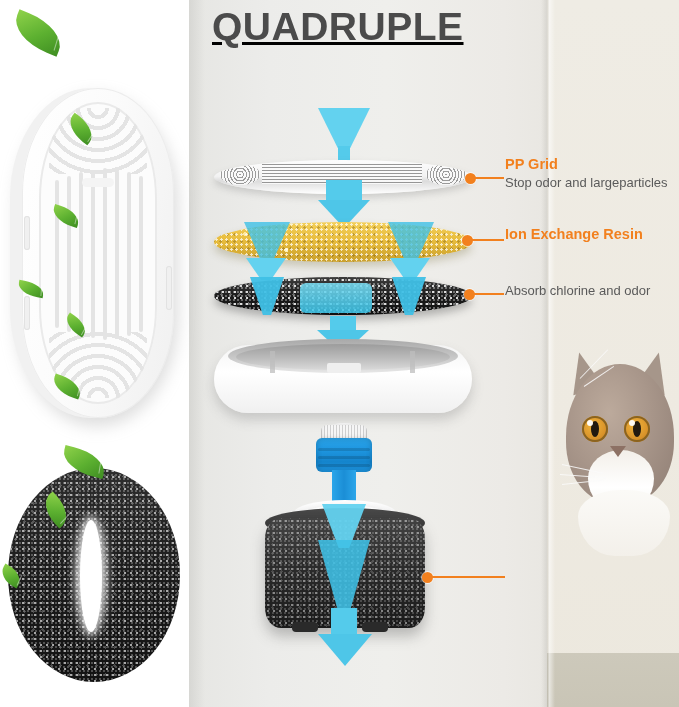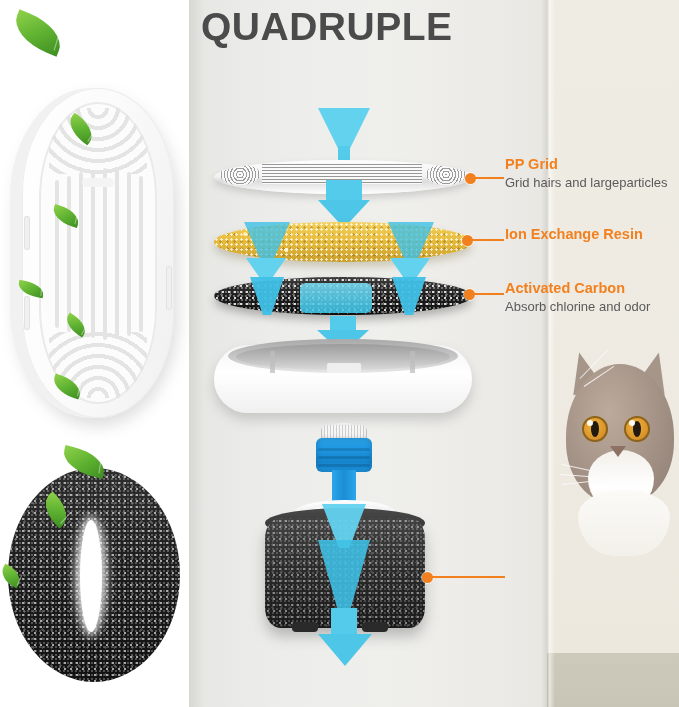--- a/index.html
+++ b/index.html
@@ -33,21 +33,21 @@
     position:absolute;left:547px;top:653px;width:132px;height:54px;
     background:linear-gradient(180deg,#cdc9bb 0%,#c9c5b6 100%);
   }
   .bg-seam{
     position:absolute;left:541px;top:0;width:14px;height:707px;
     background:linear-gradient(90deg,rgba(150,148,140,.00),rgba(150,148,140,.22) 45%,rgba(255,255,255,.55) 60%,rgba(255,255,255,0));
   }
 
   
   .title-block{
-    position:absolute;left:201px;top:4px;width:460px;
+    position:absolute;left:212px;top:4px;width:460px;text-decoration:underline;
   }
   .title-line1{
     font-size:39px;letter-spacing:.5px;font-weight:700;color:#4b4b4b;
     line-height:46px;white-space:nowrap;
   }
   .title-line2{
     font-size:39px;letter-spacing:.5px;font-weight:700;
     line-height:48px;white-space:nowrap;
   }
   .title-orange{color:#f2801e;}
@@ -491,33 +491,32 @@
     <div class="whisker" style="left:4px;top:136px;width:46px;transform:rotate(4deg);"></div>
     <div class="whisker" style="left:6px;top:146px;width:42px;transform:rotate(-6deg);"></div>
     <div class="whisker" style="left:24px;top:40px;width:40px;transform:rotate(-46deg);"></div>
     <div class="whisker" style="left:28px;top:48px;width:36px;transform:rotate(-34deg);"></div>
   </div>
 
   <div class="dot" style="left:465px;top:173px;"></div>
   <div class="leader" style="left:474px;top:177px;width:30px;"></div>
   <div class="callout" style="left:505px;top:156px;">
     <div class="co-title">PP Grid</div>
-    <div class="co-sub">Grid hairs and largeparticles</div>
+    <div class="co-sub">Stop odor and largeparticles</div>
   </div>
 
   <div class="dot" style="left:462px;top:235px;"></div>
   <div class="leader" style="left:471px;top:239px;width:33px;"></div>
   <div class="callout" style="left:505px;top:226px;">
     <div class="co-title">Ion Exchange Resin</div>
   </div>
 
   <div class="dot" style="left:464px;top:289px;"></div>
   <div class="leader" style="left:473px;top:293px;width:31px;"></div>
   <div class="callout" style="left:505px;top:280px;">
-    <div class="co-title">Activated Carbon</div>
     <div class="co-sub">Absorb chlorine and odor</div>
   </div>
 
   <div class="dot" style="left:422px;top:572px;"></div>
   <div class="leader" style="left:431px;top:576px;width:74px;"></div>
   <div class="callout" style="left:505px;top:563px;">
   </div>
 
 </div>
 

